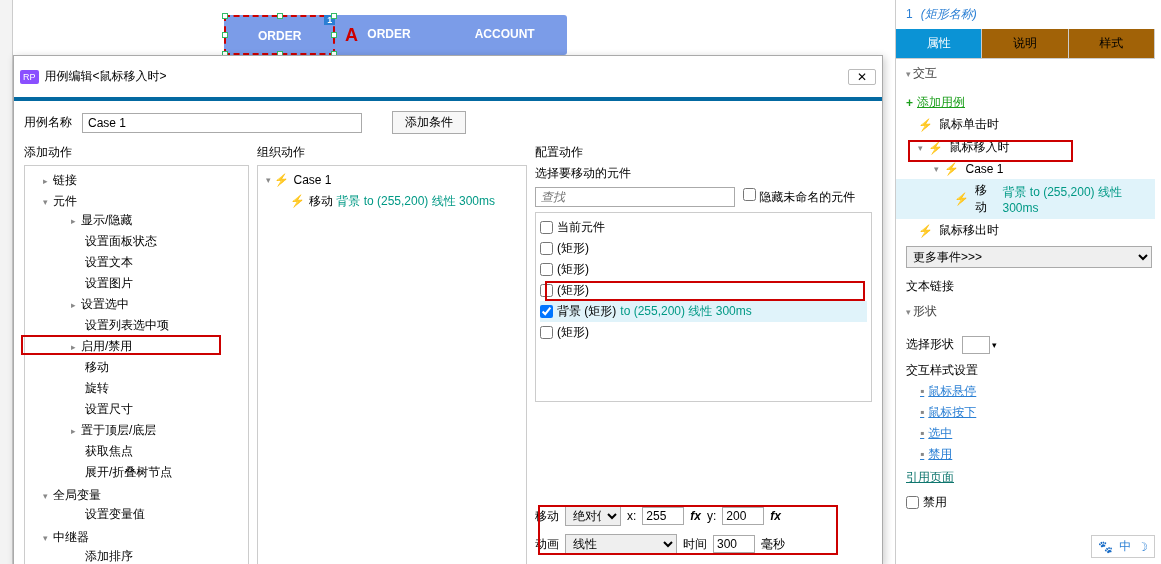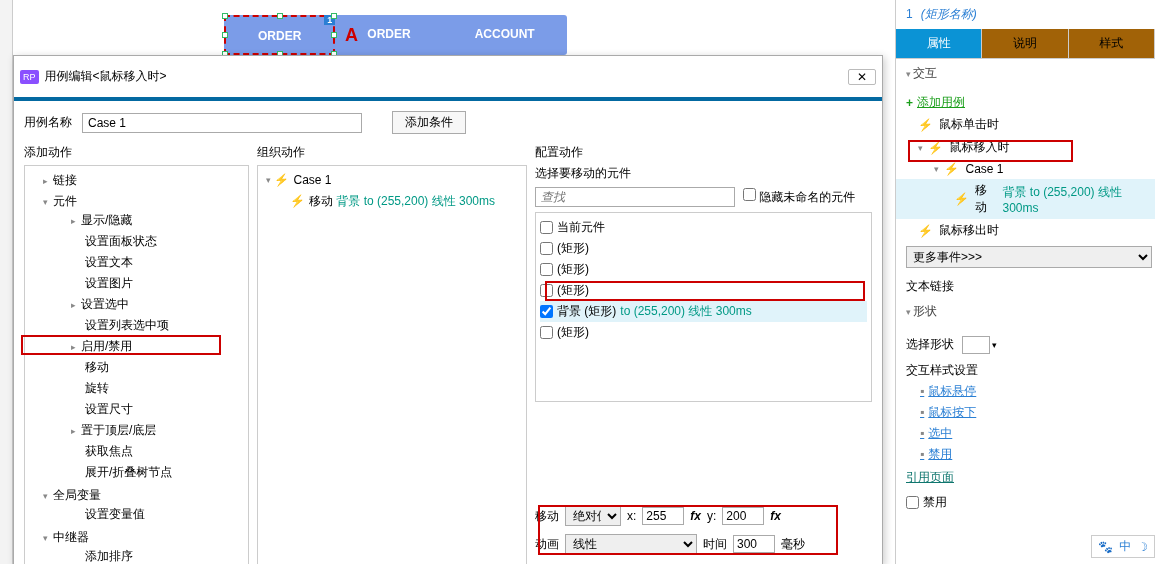--- a/index.html
+++ b/index.html
@@ -68,21 +68,21 @@
 .chk-line { display:flex; align-items:center; gap:4px; padding:2px 0; }
 .chk-line input[type=checkbox] { }
 .chk-line .teal { color:#009985; }
 .sel-item { background:#e0f3fa; }
 .hidechk { float:right; padding:2px 0; }
 .elist { border:1px solid #ccc; height:190px; overflow:auto; padding:4px; margin-top:4px; }
 
 .cfgrow { display:flex; align-items:center; gap:6px; padding:4px 0; }
 .cfgrow select, .cfgrow input { border:1px solid #aaa; padding:1px 3px; }
 .cfgrow .xy { width:42px; }
-.cfgrow .wsel { width:132px; }
+.cfgrow .wsel { width:112px; }
 .cfgrow .fx { font-weight:bold; font-style:italic; }
 
 
 .inspector { position:absolute; left:895px; top:0; width:260px; height:564px; border-left:1px solid #ccc; background:#fff; }
 .inspector .hd { padding:6px 10px; color:#2a7fd4; font-style:italic; }
 .inspector .hd .num { color:#2a7fd4; font-style:normal; margin-right:8px; }
 .inspector .tabs { display:flex; border-bottom:1px solid #ccc; }
 .inspector .tabs .t { flex:1; text-align:center; padding:6px 0; border-right:1px solid #ccc; background:#a16207; }
 .inspector .tabs .t.active { background:#0b93d5; color:#fff; }
 .inspector .sec { padding:6px 10px; }

